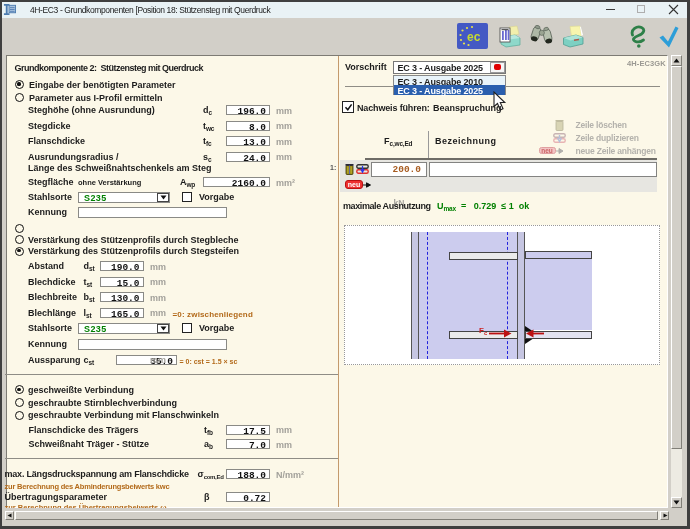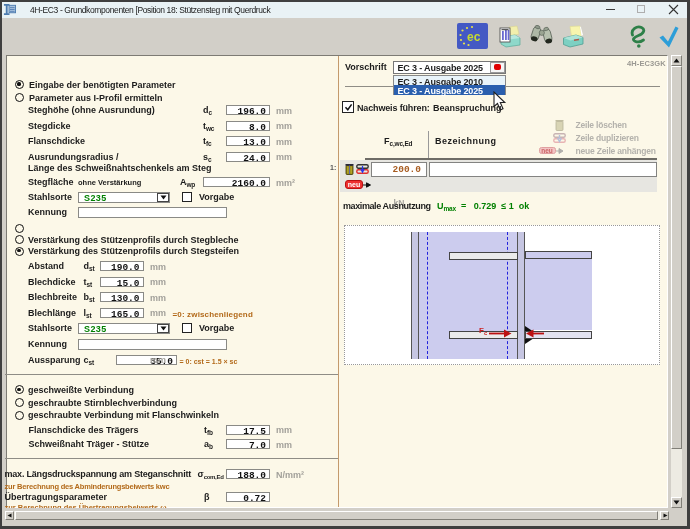--- a/index.html
+++ b/index.html
@@ -118,20 +118,21 @@
   <div class="abs" style="left:5px;top:511px;width:9px;height:9px;background:#d2cfc8;border-top:1px solid #fff;border-left:1px solid #fff;border-right:1px solid #817f78;border-bottom:1px solid #817f78;box-sizing:border-box;"></div>
   <svg class="abs" style="left:7px;top:513px;" width="5" height="5">
       <path d="M0.5,2.5 L4.5,0.5 L4.5,4.5 Z" fill="#111"></path>
     </svg>
   <div class="abs" style="left:15px;top:511px;width:643px;height:9px;background:#d2cfc8;border-top:1px solid #fff;border-left:1px solid #fff;border-right:1px solid #817f78;border-bottom:1px solid #817f78;box-sizing:border-box;"></div>
   <div class="abs" style="left:660px;top:511px;width:9px;height:9px;background:#d2cfc8;border-top:1px solid #fff;border-left:1px solid #fff;border-right:1px solid #817f78;border-bottom:1px solid #817f78;box-sizing:border-box;"></div>
   <svg class="abs" style="left:663px;top:513px;" width="5" height="5">
       <path d="M4.5,2.5 L0.5,0.5 L0.5,4.5 Z" fill="#111"></path>
     </svg>
 
+  <div class="lbl" style="left:14.5px;top:62.5px;letter-spacing:-0.5px;">Grundkomponente 2: &nbsp;Stützensteg mit Querdruck</div>
   <div class="radio on" style="left:15px;top:80px;"></div>
   <div class="lbl" style="left:29px;top:79.5px;">Eingabe der benötigten Parameter</div>
   <div class="radio" style="left:15px;top:93px;"></div>
   <div class="lbl" style="left:29px;top:92.8px;">Parameter aus I-Profil ermitteln</div>
 
   <div class="lbl" style="left:28px;top:105.2px;">Steghöhe (ohne Ausrundung)</div>
   <div class="lbl" style="left:203px;top:105.2px;">d<sub>c</sub></div>
   <div class="fld" style="left:226px;top:105.2px;width:44px;height:10px;">
       <span class="v">196.0</span>
     </div>
@@ -254,21 +255,21 @@
 
   <div class="lbl" style="left:28.5px;top:439px;">Schweißnaht Träger - Stütze</div>
   <div class="lbl" style="left:204px;top:439px;">a<sub>b</sub></div>
   <div class="fld" style="left:226px;top:439px;width:44px;height:10px;">
       <span class="v">7.0</span>
     </div>
   <div class="unit" style="left:276px;top:439.5px;">mm</div>
 
   <div class="sep" style="left:5px;top:457.5px;width:333px;"></div>
 
-  <div class="lbl" style="left:4.5px;top:469px;letter-spacing:-0.2px;">max. Längsdruckspannung am Steganschnitt</div>
+  <div class="lbl" style="left:4.5px;top:469px;letter-spacing:-0.2px;">max. Längsdruckspannung am Flanschdicke</div>
   <div class="lbl" style="left:197.5px;top:469px;">σ<sub style="font-size:6px;letter-spacing:-0.3px;">com,Ed</sub></div>
   <div class="fld" style="left:226px;top:469px;width:44px;height:10px;text-align:right;">
       <span class="v">188.0</span>
     </div>
   <div class="unit" style="left:276px;top:469.5px;">N/mm²</div>
   <div class="orange" style="left:4.5px;top:481.5px;letter-spacing:-0.2px;">zur Berechnung des Abminderungsbeiwerts kwc</div>
 
   <div class="lbl" style="left:4.5px;top:491.5px;">Übertragungsparameter</div>
   <div class="lbl" style="left:204px;top:491.5px;">β</div>
   <div class="fld" style="left:226px;top:491.5px;width:44px;height:10px;">

